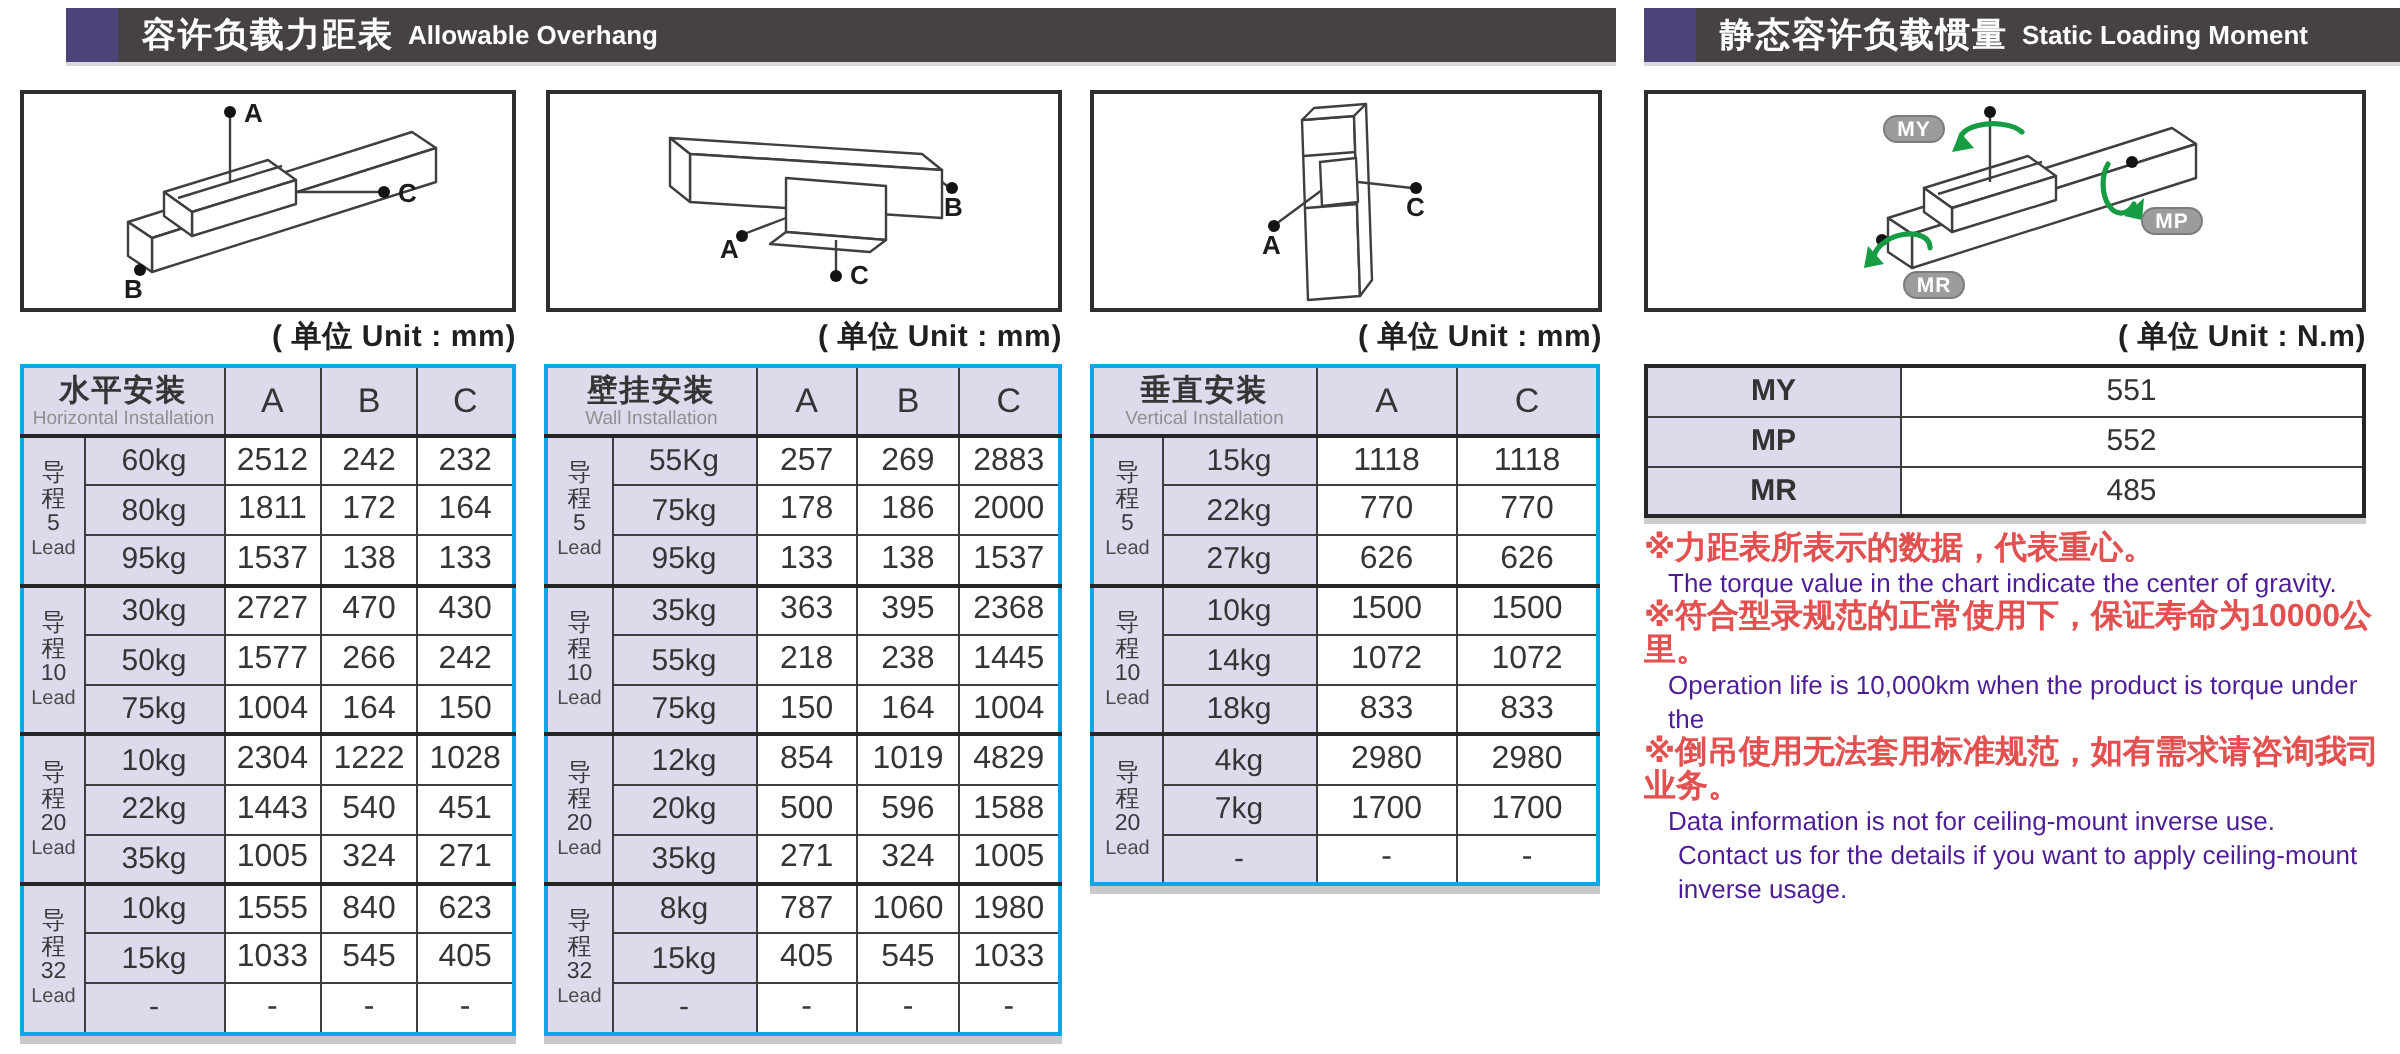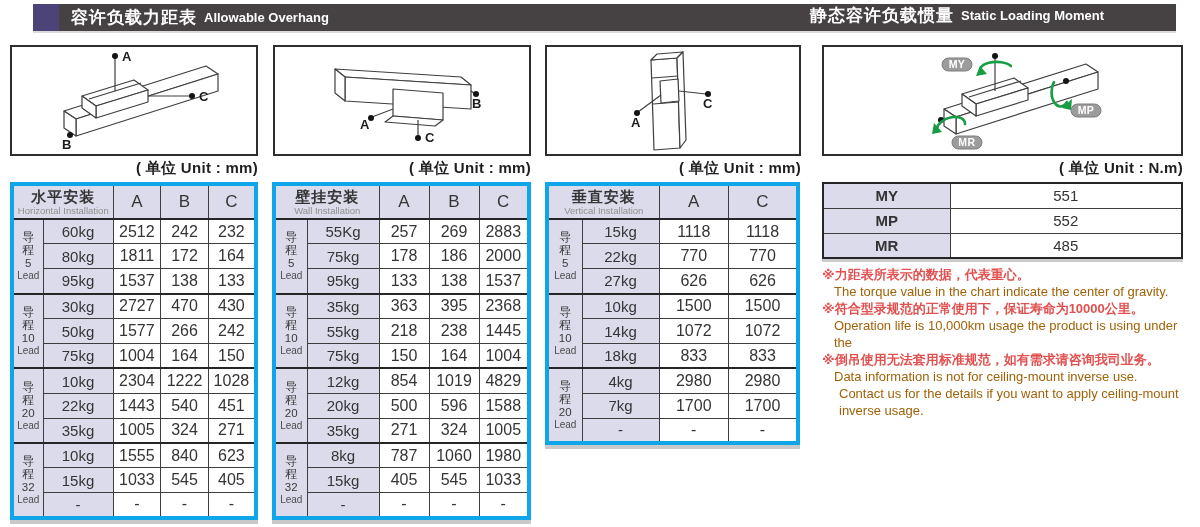--- a/index.html
+++ b/index.html
@@ -3,21 +3,21 @@
 <meta charset="utf-8">
 <style>
   * { margin:0; padding:0; box-sizing:border-box; }
   body { font-family:"Liberation Sans","DejaVu Sans",sans-serif; background:#fff; }
   .page { position:relative; width:1200px; height:527px; background:#fff; overflow:hidden; }
 
   
   .bar { position:absolute; top:4px; height:27px; display:flex; align-items:stretch;
          background:#464143; box-shadow:0 2px 0 #dadada; }
   .bar-left  { left:33px;  width:775px;text-align:right; }
-  .bar-right { left:798px; width:378px;flex-direction:column; }
+  .bar-right { left:822px; width:378px; }
   .bar-sq { width:26px; background:#4c4479; flex:0 0 auto; }
   .bar-text { display:flex; align-items:center; padding-left:12px; white-space:nowrap; }
   .bar-zh { color:#fff; font-weight:bold; font-size:17px; letter-spacing:1px; }
   .bar-en { color:#fff; font-weight:bold; font-size:13px; margin-left:7px; }
 
   
   .dbox { position:absolute; top:45px; height:111px; background:#fff; border:2px solid #2e2e2e; }
   .dbox svg { display:block; width:100%; height:100%; }
   .b1 { left:10px;  width:248px; }
   .b2 { left:273px; width:258px; }
@@ -37,21 +37,21 @@
           font-size:15px; font-weight:bold; color:#1f1f1f; letter-spacing:.3px; }
   .u1 { left:10px;  width:248px; }
   .u2 { left:273px; width:258px; }
   .u3 { left:545px; width:256px; }
   .u4 { left:822px; width:361px; }
 
   
   .twrap { position:absolute; top:182px; }
   .tw0 { left:10px; }  .tw1 { left:272px; }  .tw2 { left:545px; }
   table { border-collapse:collapse; table-layout:fixed; background:#fff; }
-  .spec { border:4px solid #0ea5e9; box-shadow:0 4px 0 #c9c9c9; }
+  .spec { border:2px solid #0ea5e9; box-shadow:0 4px 0 #c9c9c9; }
   .spec th, .spec td { border:1px solid #3e3e3e; text-align:center; vertical-align:middle;
                        color:#353535; overflow:hidden; }
   .spec thead th { height:35px; background:#dcdbec; border-bottom:2px solid #262626; }
   .spec .colh { font-size:17px; font-weight:normal; }
   .ttl-zh { font-size:15px; font-weight:bold; line-height:17px; letter-spacing:1px; }
   .ttl-en { font-size:9.5px; color:#8f8f8f; line-height:11px; font-weight:normal; }
   .spec tbody td { height:24.9px; }
   .spec tr.gstart td { border-top:2px solid #262626; }
   td.lead { background:#dcdbec; padding:1px 0; }
   td.load { background:#dcdbec; font-size:15px;text-align:center; }
@@ -62,22 +62,22 @@
 
   
   .mwrap { position:absolute; left:822px; top:182px; }
   .mtab { border:2px solid #262626; box-shadow:0 3px 0 #cccccc; }
   .mtab td { border:1px solid #3e3e3e; height:25px; text-align:center; color:#333; }
   .mlabel { width:127px; background:#dcdbec; font-weight:bold; font-size:15px; }
   .mval { width:232px; background:#fff; font-size:15px; }
 
   
   .notes { position:absolute; left:822px; top:266px; width:376px; }
-  .note-zh { color:#e25050; font-size:13px; font-weight:bold; line-height:17px; }
-  .note-en { color:#a16207; font-size:13px; line-height:17px; padding-left:12px; }
+  .note-zh { color:#e25050; font-size:16px; font-weight:bold; line-height:17px; }
+  .note-en { color:#4c1d95; font-size:13px; line-height:17px; padding-left:12px; }
   .note-en.cont { padding-left:17px; }
 </style>
 </head>
 <body>
 
 <div class="page">
 
   <div class="bar bar-left">
     <span class="bar-sq"></span>
     <span class="bar-text">
@@ -529,20 +529,20 @@
           <td class="mval">485</td>
         </tr>
       </tbody>
     </table>
   </div>
 
   <div class="notes">
       <div class="note-zh">※力距表所表示的数据，代表重心。</div>
       <div class="note-en">The torque value in the chart indicate the center of gravity.</div>
       <div class="note-zh">※符合型录规范的正常使用下，保证寿命为10000公里。</div>
-      <div class="note-en">Operation life is 10,000km usage the product is using under the</div>
+      <div class="note-en">Operation life is 10,000km when the product is torque under the</div>
       <div class="note-zh">※倒吊使用无法套用标准规范，如有需求请咨询我司业务。</div>
       <div class="note-en">Data information is not for ceiling-mount inverse use.</div>
       <div class="note-en cont">Contact us for the details if you want to apply ceiling-mount</div>
       <div class="note-en cont">inverse usage.</div>
     </div>
 
 </div>
 
 </body></html>

